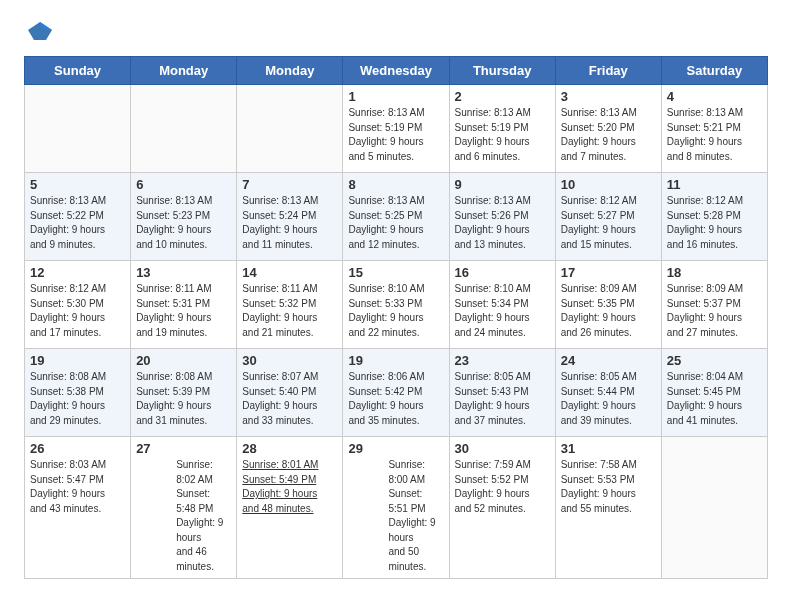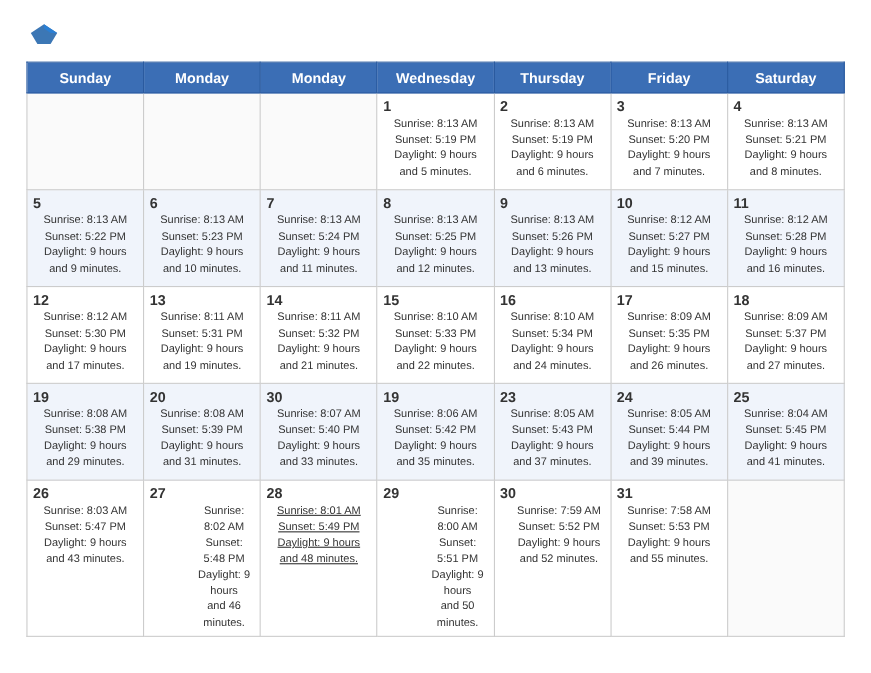--- a/index.html
+++ b/index.html
@@ -12,21 +12,21 @@
     .logo-blue { font-size: 18px; font-weight: bold; color: #1a5fa8; }
     .logo-icon { width: 28px; height: 22px; margin-left: 2px; }
     .title-block { text-align: right; }
     .month-year { font-size: 36px; color: #333; font-weight: 300; }
     .location { font-size: 16px; color: #555; }
     table { width: 100%; border-collapse: collapse; table-layout: fixed; }
     thead th { background-color: #3b6eb5; color: #fff; text-align: center; padding: 6px 0; font-size: 13px; font-weight: bold; border: 1px solid #2a5a9f; }
     td { border: 1px solid #ccc; vertical-align: top; padding: 4px 5px; font-size: 10.5px; color: #333; height: 88px; background: #fff; }
     td.empty { background: #fafafa; }
     .day-num { font-weight: bold; font-size: 13px; margin-bottom: 2px; }
-    .day-info { font-size: 10px; color: #333; line-height: 1.45; text-align: center; }
+    .day-info { font-size: 10px; color: #333; line-height: 1.45; }
     tr:nth-child(even) td { background-color: #f0f4fb; }
     tr:nth-child(even) td.empty { background-color: #f0f4fb; }
   </style>
 </head>
 <body>
 
 <div class="container">
   <div class="header">
     <div class="logo">
       <div class="logo-text">
@@ -267,21 +267,21 @@
           </td>
           <td>
             <div class="day-num">29</div>
             <div class="day-info" style="white-space: pre-line; margin-left: 40px;">Sunrise: 8:00 AM
 Sunset: 5:51 PM
 Daylight: 9 hours
 and 50 minutes.</div>
           </td>
           <td>
             <div class="day-num">30</div>
-            <div class="day-info" style="white-space: pre-line; margin-left: 12px;">Sunrise: 7:59 AM
+            <div class="day-info" style="white-space: pre-line;">Sunrise: 7:59 AM
 Sunset: 5:52 PM
 Daylight: 9 hours
 and 52 minutes.</div>
           </td>
           <td>
             <div class="day-num">31</div>
             <div class="day-info" style="white-space: pre-line;">Sunrise: 7:58 AM
 Sunset: 5:53 PM
 Daylight: 9 hours
 and 55 minutes.</div>

